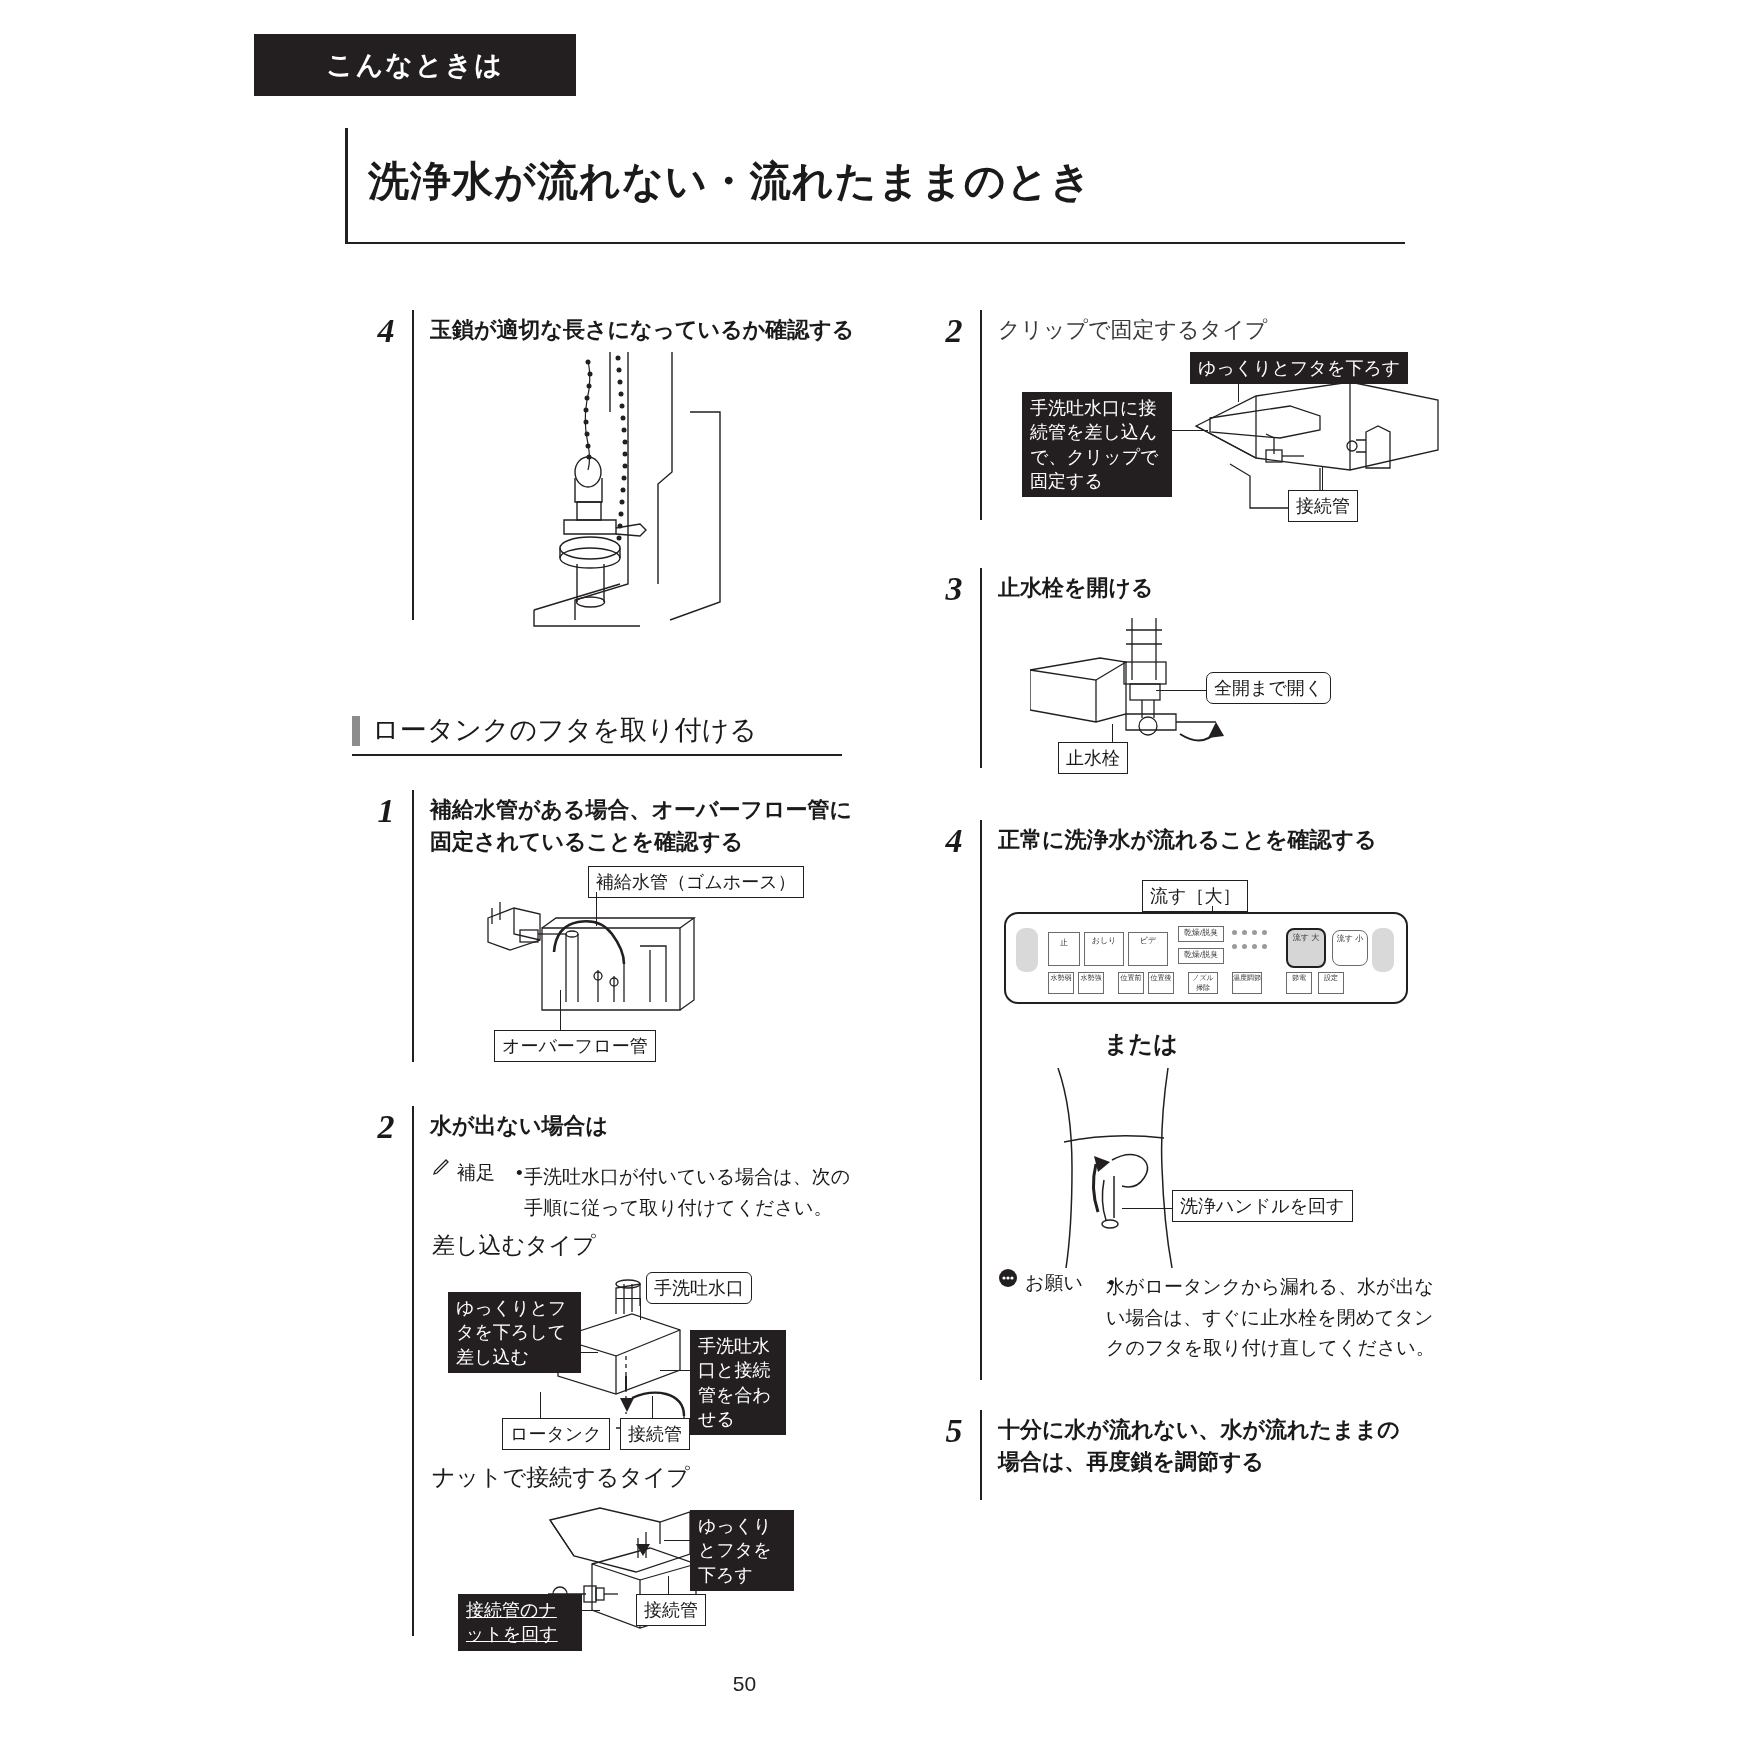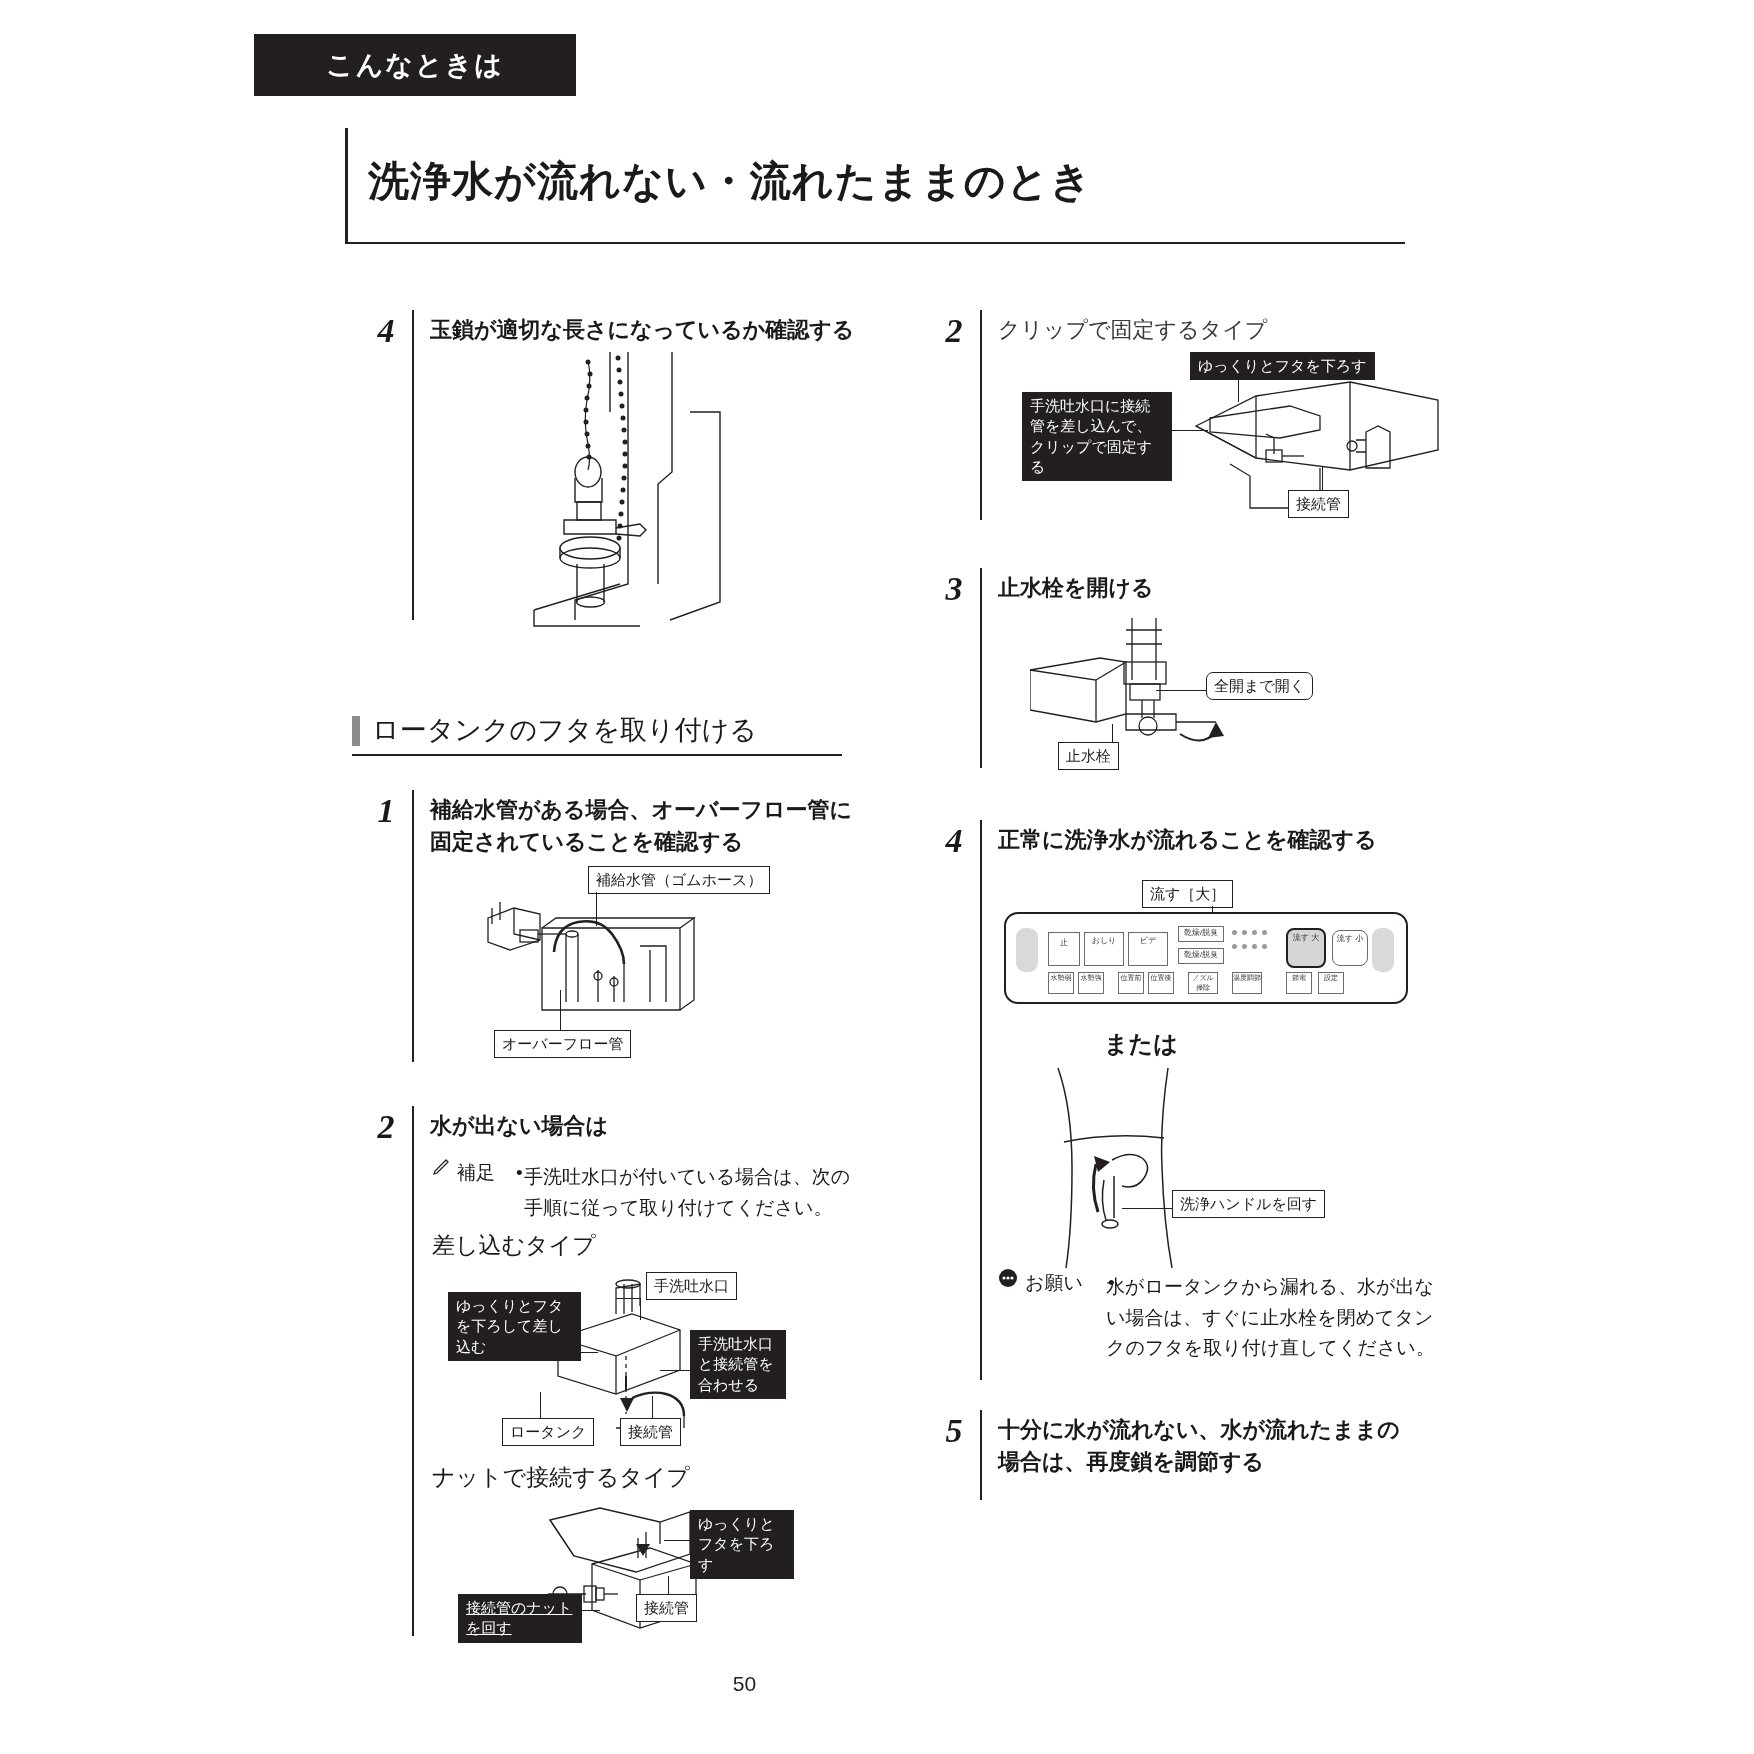--- a/index.html
+++ b/index.html
@@ -51,21 +51,21 @@
     border-bottom:2px solid #231f20;
     box-sizing:border-box;
   }
   .sec .bar{position:absolute;left:0;top:4px;width:8px;height:30px;background:#8c8c8c;}
   .sec .sectxt{position:absolute;left:20px;top:0px;font-size:27px;}
 
   
   .lbl{
     position:absolute;box-sizing:border-box;
     border:1px solid #231f20;background:#fff;
-    font-size:15px;line-height:1.35;padding:3px 7px;white-space:nowrap;
+    font-size:18px;line-height:1.35;padding:3px 7px;white-space:nowrap;
   }
   .lbl.dark{background:#231f20;color:#fff;border-color:#231f20;}
   .lbl.multi{white-space:normal;}
 
   .ln{position:absolute;background:#231f20;}
 
   
   .fig{position:absolute;}
   .fig svg{display:block;}
 
@@ -243,21 +243,21 @@
         <path d="M164 138 L164 150"></path>
         <path d="M96 150 L136 150"></path>
       </g>
       <path d="M100 120 l14 0 l-7 14 Z" fill="#231f20"></path>
       <path d="M106 98 l0 14" stroke="#231f20" stroke-width="2"></path>
     </svg>
   </div>
 
   <div class="lbl dark multi" style="left:448px;top:1292px;width:133px;">ゆっくりとフタを下ろして差し込む</div>
   <div class="ln" style="left:560px;top:1352px;width:38px;height:1px;"></div>
-  <div class="lbl" style="left:646px;top:1272px;">手洗吐水口</div>
+  <div class="lbl" style="left:646px;top:1272px;border-radius:6px;">手洗吐水口</div>
   <div class="ln" style="left:640px;top:1298px;width:1px;height:22px;"></div>
   <div class="ln" style="left:616px;top:1298px;width:24px;height:1px;"></div>
   <div class="lbl dark multi" style="left:690px;top:1330px;width:96px;">手洗吐水口と接続管を合わせる</div>
   <div class="ln" style="left:660px;top:1370px;width:30px;height:1px;"></div>
   <div class="lbl" style="left:502px;top:1418px;">ロータンク</div>
   <div class="ln" style="left:540px;top:1392px;width:1px;height:26px;"></div>
   <div class="lbl" style="left:620px;top:1418px;">接続管</div>
   <div class="ln" style="left:652px;top:1396px;width:1px;height:22px;"></div>
 
   <div style="position:absolute;left:432px;top:1462px;font-size:23px;">ナットで接続するタイプ</div>

